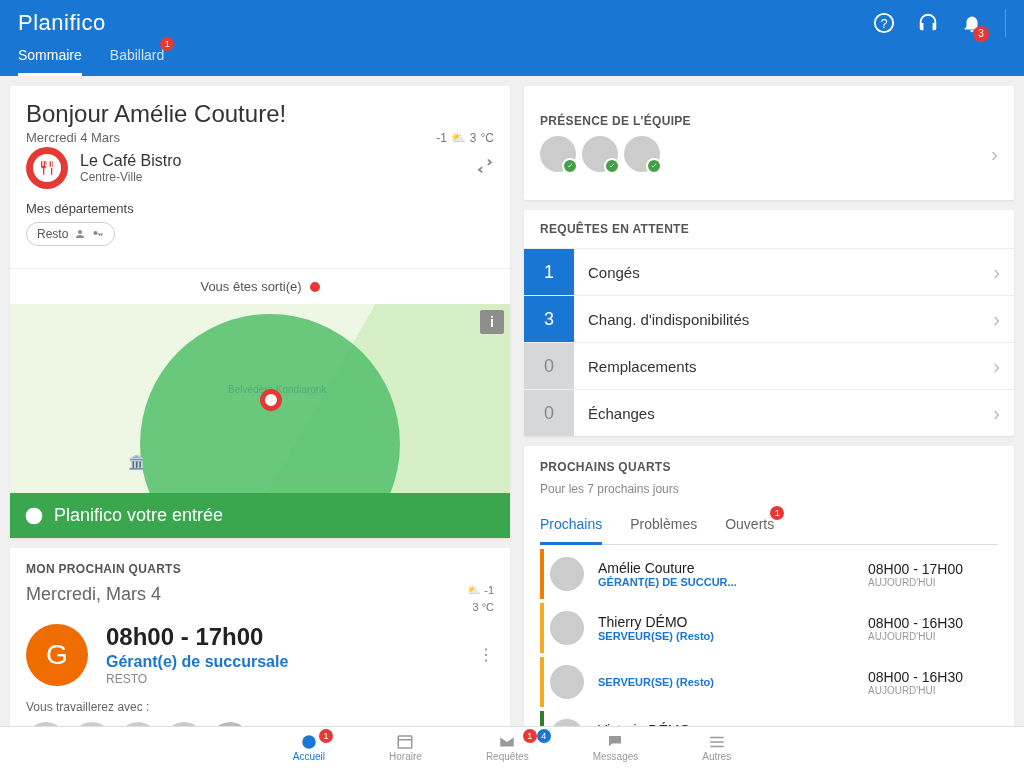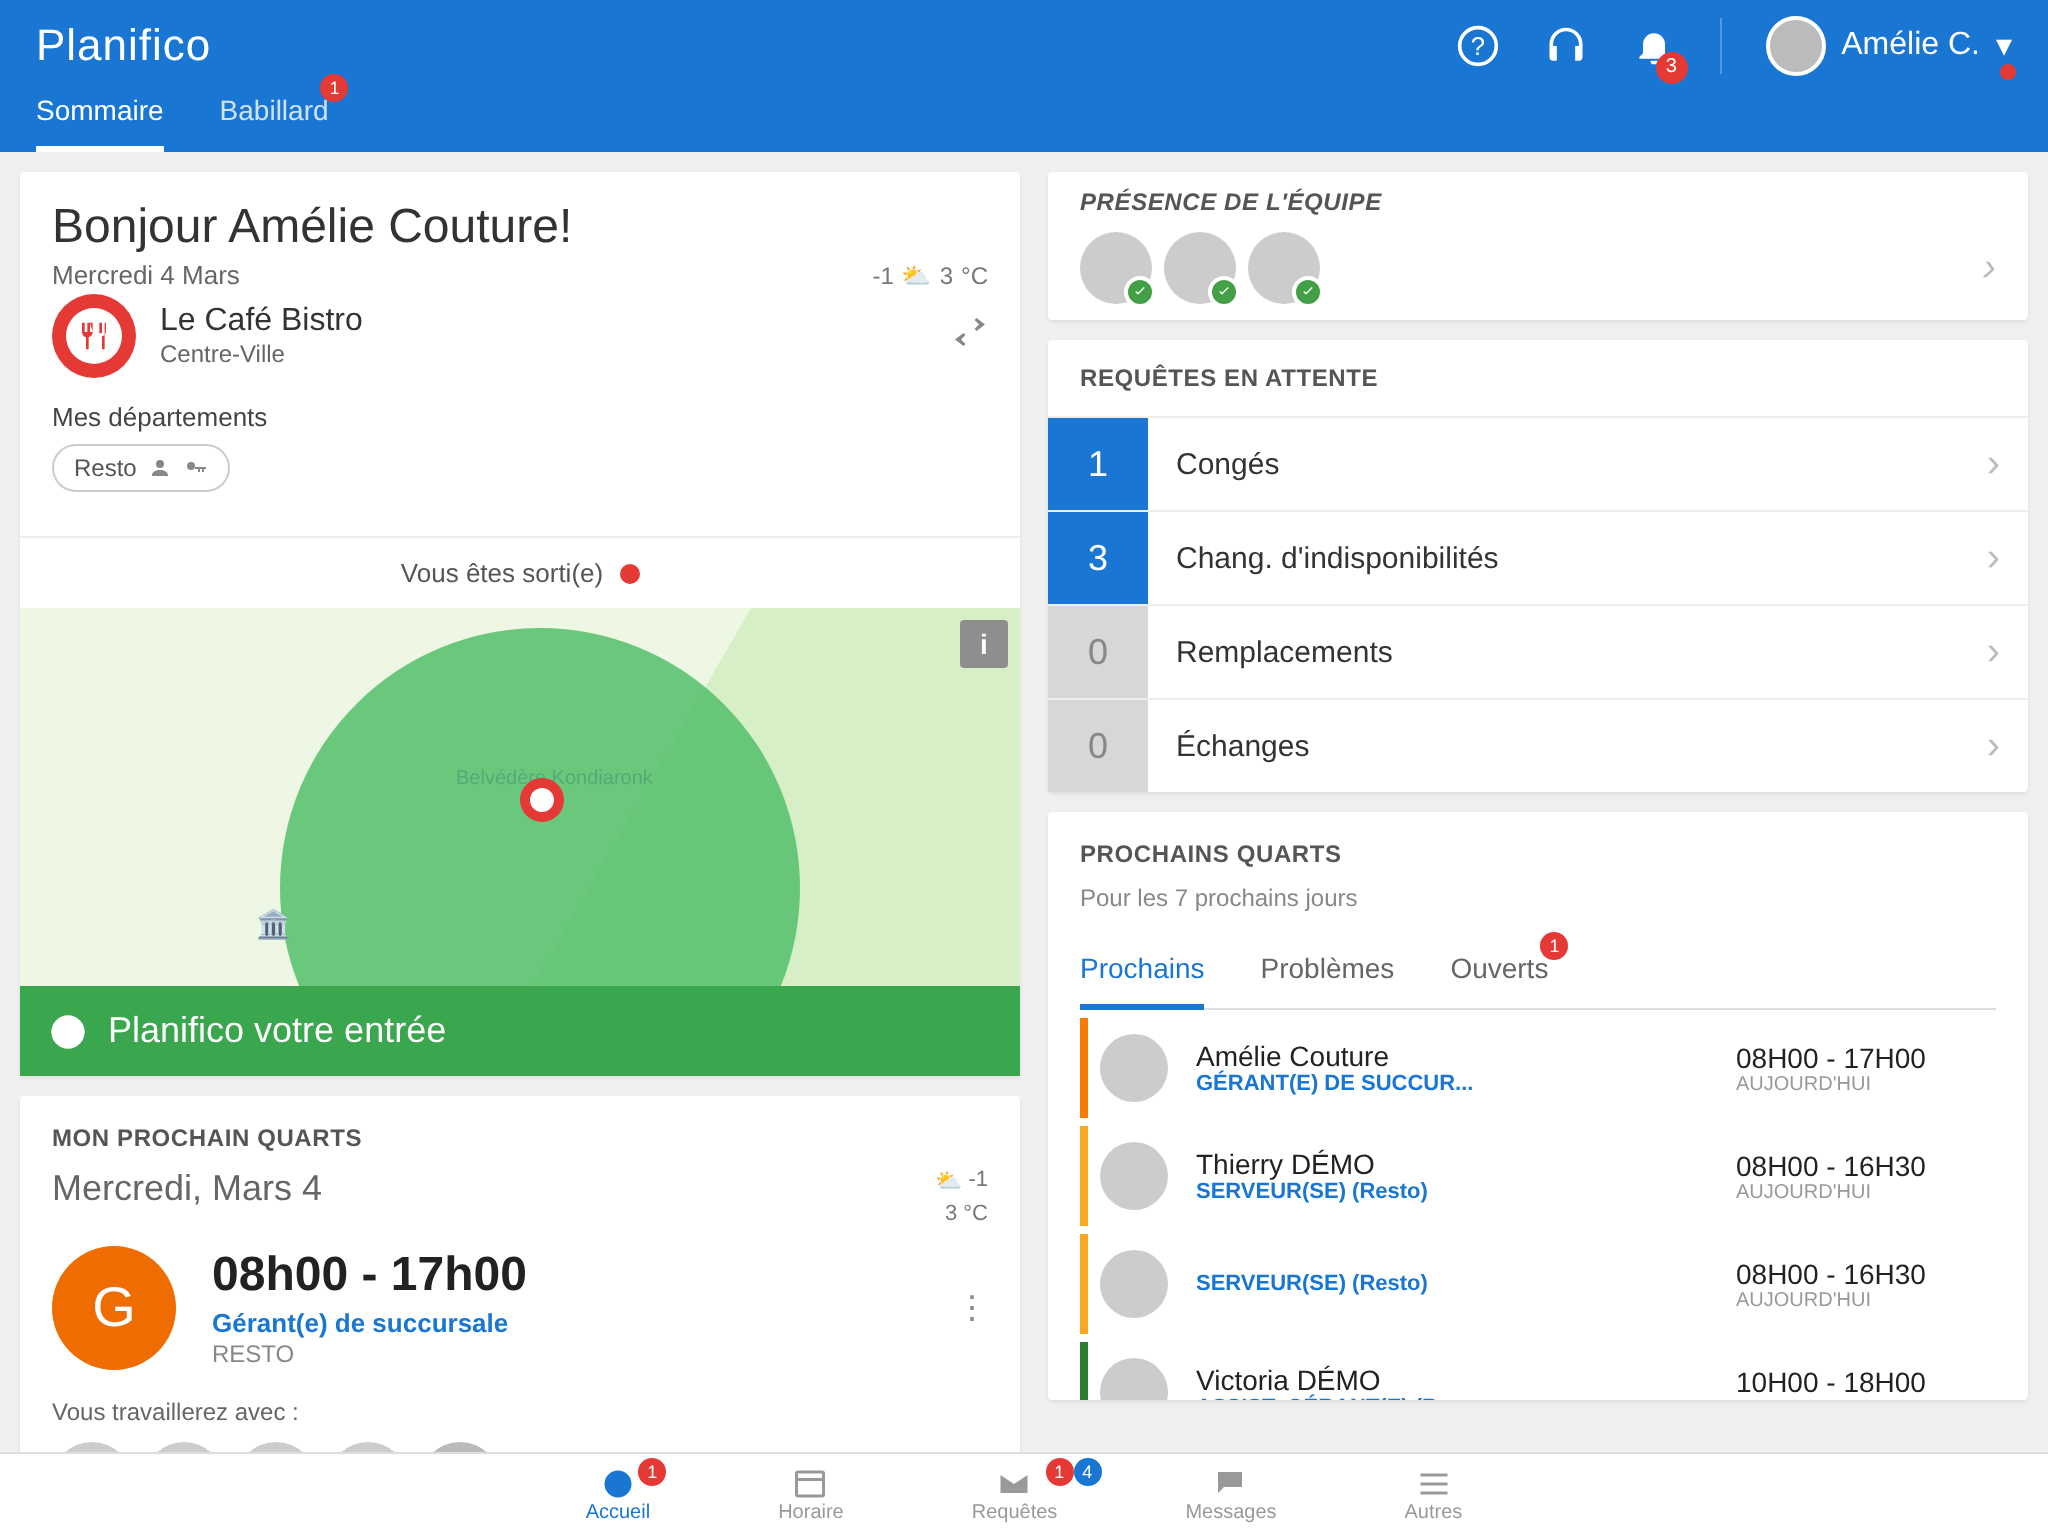--- a/index.html
+++ b/index.html
@@ -49,29 +49,29 @@
 .park-icon { position: absolute; left: 118px; top: 150px; font-size: 14px; }
 .entry-bar { background: #3aa64e; color: #fff; padding: 12px 14px; font-size: 18px; display: flex; align-items: center; gap: 10px; cursor: pointer; }
 .entry-bar svg { width: 20px; height: 20px; fill: #fff; }
 
 .next-shift { padding: 14px 16px; }
 .sec-h { font-size: 12px; font-weight: 700; color: #555; letter-spacing: 0.3px; margin-bottom: 8px; }
 .date-row { display: flex; justify-content: space-between; align-items: flex-start; color: #666; font-size: 18px; }
 .shift-main { display: flex; align-items: center; gap: 18px; margin-top: 10px; }
 .big-g { width: 62px; height: 62px; border-radius: 50%; background: #ef6c00; color: #fff; font-size: 28px; display: flex; align-items: center; justify-content: center; }
 .shift-time { font-size: 24px; font-weight: 600; color: #222; }
-.role-link { font-size: 13px; color: #1976d2; font-weight: 600; margin-top: 2px; }
+.role-link { font-size: 16px; color: #1976d2; font-weight: 600; margin-top: 2px; }
 .dept-txt { font-size: 12px; color: #888; margin-top: 1px; }
 .more-dots { margin-left: auto; color: #888; cursor: pointer; }
 .cowork { margin-top: 14px; font-size: 12px; color: #666; }
 .avatars-row { display: flex; gap: 6px; margin-top: 8px; }
 .av-circle { width: 40px; height: 40px; border-radius: 50%; background: #ccc; }
 .av-more { width: 40px; height: 40px; border-radius: 50%; background: #bbb; color: #fff; font-size: 13px; display: flex; align-items: center; justify-content: center; font-weight: 600; }
 
-.presence { padding: 8px 16px; font-style: italic; }
+.presence { padding: 28px 16px; }
 .presence-head { font-size: 12px; font-weight: 700; color: #555; letter-spacing: 0.3px; }
 .presence-row { display: flex; align-items: center; justify-content: space-between; margin-top: 8px; }
 .pres-avs { display: flex; gap: 6px; }
 .pres-av { width: 36px; height: 36px; border-radius: 50%; background: #ccc; position: relative; }
 .pres-check { position: absolute; right: -2px; bottom: -2px; width: 16px; height: 16px; border-radius: 50%; background: #43a047; border: 2px solid #fff; display: flex; align-items: center; justify-content: center; }
 .pres-check svg { width: 8px; height: 8px; fill: #fff; }
 .chev { color: #bbb; font-size: 20px; }
 
 .req-wrap { }
 .req-head { padding: 12px 16px; font-size: 12px; font-weight: 700; color: #555; letter-spacing: 0.3px; }
@@ -117,27 +117,20 @@
             <circle cx="12" cy="12" r="10" fill="none" stroke="#fff" stroke-width="2"></circle>
             <text x="12" y="17" text-anchor="middle" font-size="14" fill="#fff">?</text>
           </svg></div>
       <div class="icon-btn"><svg viewBox="0 0 24 24">
             <path d="M12 2a9 9 0 00-9 9v7a2 2 0 002 2h2v-8H5v-1a7 7 0 0114 0v1h-2v8h2a2 2 0 002-2v-7a9 9 0 00-9-9z"></path>
           </svg></div>
       <div class="icon-btn"><svg viewBox="0 0 24 24">
             <path d="M12 22a2 2 0 002-2h-4a2 2 0 002 2zm6-6V11a6 6 0 10-12 0v5l-2 2v1h16v-1l-2-2z"></path>
           </svg><span class="badge-red">3</span></div>
       <div style="width:1px;height:28px;background:#ffffff44"></div>
-      <div class="user-chip">
-        <span class="avatar-sm">
-            <span class="dot-red-sm"></span>
-          </span>
-        <span>Amélie C.</span>
-        <span>▾</span>
-      </div>
     </div>
   </div>
   <div class="topbar-row2">
     <div class="tab-top active">Sommaire</div>
     <div class="tab-top"><span>Babillard</span><span class="tab-badge">1</span></div>
   </div>
 </div>
 
 <div class="content">
   <div class="col col-left">

